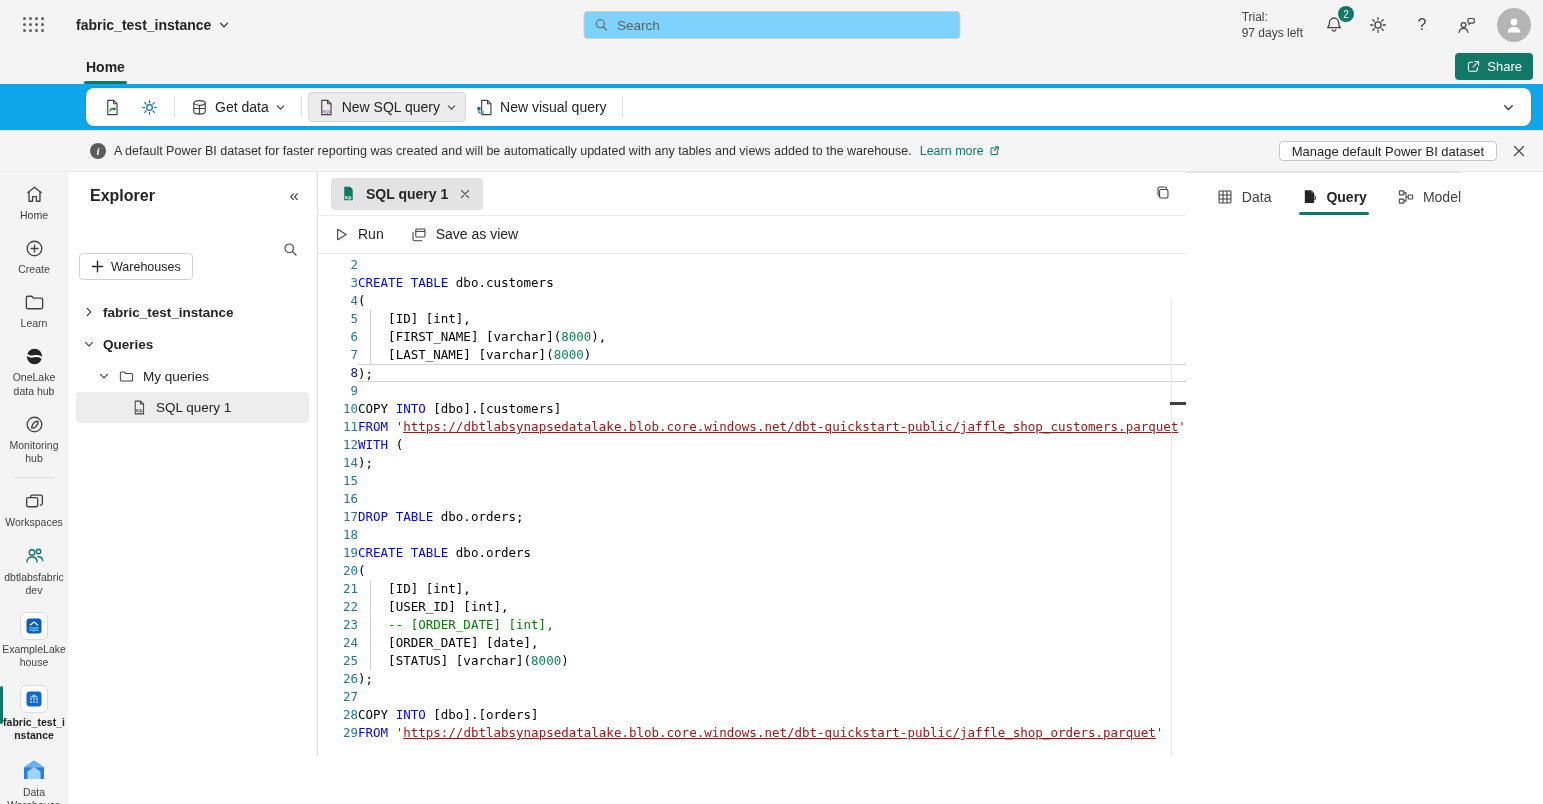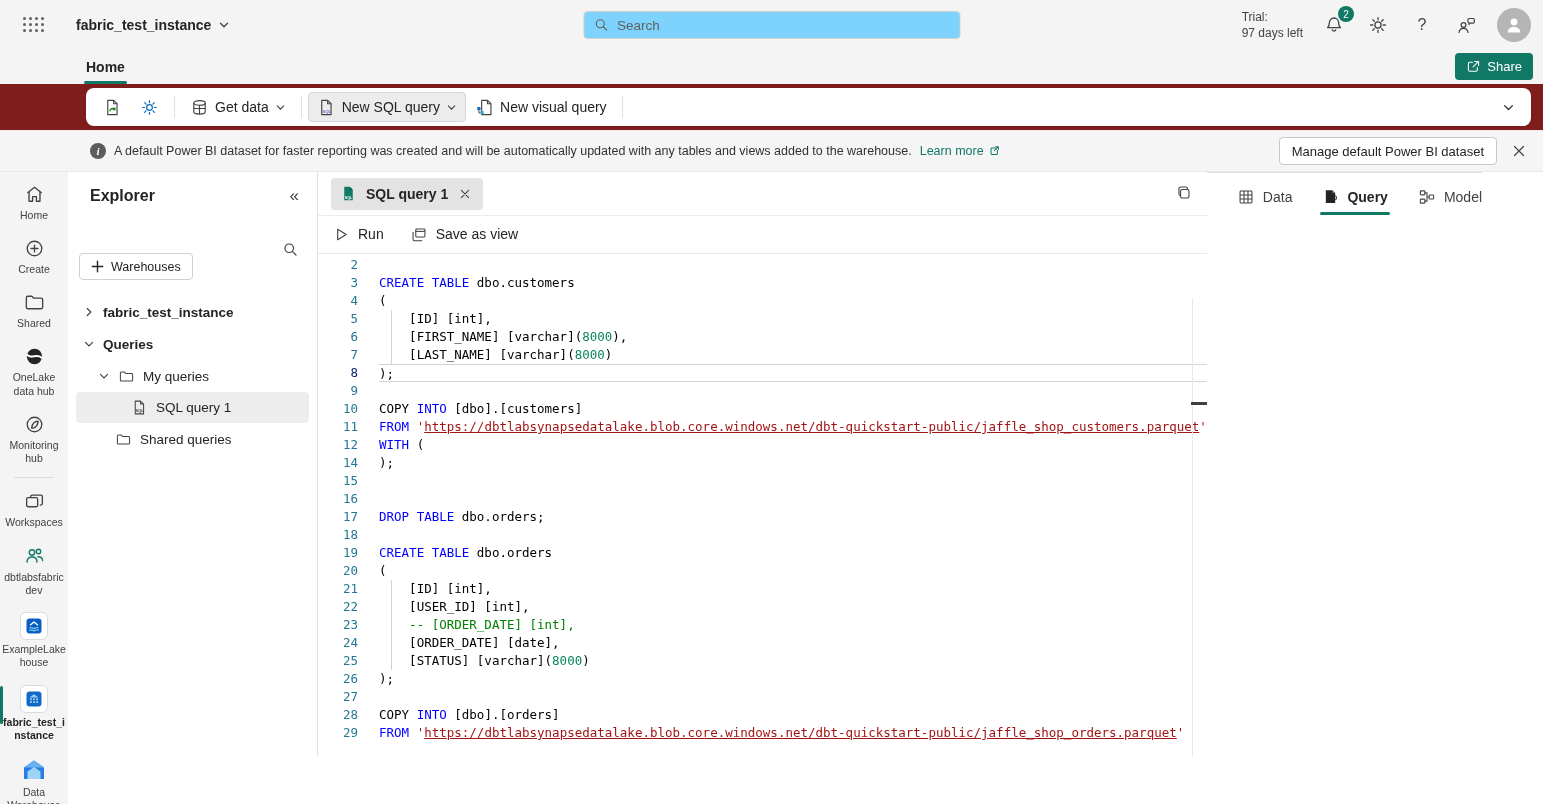--- a/index.html
+++ b/index.html
@@ -22,34 +22,34 @@
   .help-q { font-size:16px; color:#424242; }
   .avatar { width:34px; height:34px; border-radius:50%; background:#b5b5b5; display:flex; align-items:center; justify-content:center; cursor:pointer; }
 
   
   .tabrow { height:34px; background:#f4f4f4; display:flex; align-items:center; padding-left:86px; position:relative; }
   .home-tab { font-weight:600; font-size:14px; position:relative; height:100%; display:flex; align-items:center; cursor:pointer; }
   .home-tab::after { content:""; position:absolute; left:-2px; right:-2px; bottom:0; height:3px; border-radius:2px; background:#117865; }
   .share-btn { position:absolute; right:10px; top:3px; height:27px; background:#117865; color:#fff; border:none; border-radius:4px; font-size:13px; display:flex; align-items:center; gap:6px; padding:0 11px; cursor:pointer; font-family:inherit; }
 
   
-  .toolbar-row { height:46px; background:#7f1d1d; padding:0 12px 0 86px; display:flex; align-items:center; }
+  .toolbar-row { height:46px; background:#0ea5e9; padding:0 12px 0 86px; display:flex; align-items:center; }
   .toolbar { background:#fff; border-radius:8px; height:38px; flex:1; display:flex; align-items:center; padding:0 8px; box-shadow:0 0 2px rgba(0,0,0,.12); }
   .tool-btn { display:flex; align-items:center; gap:6px; height:30px; padding:0 8px; border-radius:4px; border:1px solid transparent; background:transparent; font-size:14px; color:#242424; cursor:pointer; font-family:inherit; }
   .tool-btn.active { background:#ececec; border-color:#d6d6d6; }
   .tb-divider { width:1px; height:22px; background:#e0e0e0; margin:0 6px; }
   .toolbar .spacer { flex:1; }
   .chev-btn { width:30px; height:30px; display:flex; align-items:center; justify-content:center; cursor:pointer; color:#424242; }
 
   
   .banner { height:42px; background:#f5f5f5; border-top:1px solid #ececec; border-bottom:1px solid #e8e8e8; display:flex; align-items:center; padding:0 10px 0 90px; gap:8px; }
   .info-ic { width:16px; height:16px; border-radius:50%; background:#5c5c5c; color:#fff; font-size:11px; font-weight:700; display:flex; align-items:center; justify-content:center; font-family:"Liberation Serif", serif; font-style:italic; flex:none; }
   .banner-text { font-size:12.5px; color:#323232; }
   .learn-more { font-size:12.5px; color:#117865; display:flex; align-items:center; gap:4px; cursor:pointer; white-space:nowrap; }
-  .manage-btn { margin-left:auto; height:28px; background:#fff; border:1px solid #c7c7c7; border-radius:4px; font-size:13px; padding:0 12px; cursor:pointer; font-family:inherit; color:#242424; white-space:nowrap; }
+  .manage-btn { margin-left:auto; height:20px; background:#fff; border:1px solid #c7c7c7; border-radius:4px; font-size:13px; padding:0 12px; cursor:pointer; font-family:inherit; color:#242424; white-space:nowrap; }
   .banner-close { width:28px; height:28px; display:flex; align-items:center; justify-content:center; cursor:pointer; color:#424242; flex:none; }
 
   
   .bodywrap { display:flex; height:632px; }
   .rail { width:68px; background:#f4f4f4; display:flex; flex-direction:column; align-items:center; padding-top:8px; gap:9px; }
   .rail-item { width:100%; display:flex; flex-direction:column; align-items:center; gap:3px; padding:3px 2px; cursor:pointer; position:relative; color:#424242; }
   .rail-item .lbl { font-size:10.5px; text-align:center; line-height:1.25; word-break:break-word; overflow-wrap:anywhere; max-width:64px; }
   .rail-item.selected::before { content:""; position:absolute; left:0; top:4px; height:38px; width:3px; border-radius:2px; background:#117865; }
   .rail-item.selected .lbl { font-weight:700; color:#242424; }
   .rail-divider { width:40px; height:1px; background:#dcdcdc; flex:none; }
@@ -81,21 +81,21 @@
   .tabstrip { height:44px; display:flex; align-items:center; padding-left:13px; border-bottom:1px solid #ececec; position:relative; }
   .query-tab { height:32px; background:#e3e3e3; border-radius:4px; display:flex; align-items:center; gap:9px; padding:0 10px 0 9px; font-size:14px; font-weight:600; cursor:pointer; }
   .tab-close { display:flex; color:#424242; cursor:pointer; padding:2px; }
   .pane-copy { position:absolute; right:14px; top:12px; color:#424242; cursor:pointer; }
   .runbar { height:38px; display:flex; align-items:center; gap:26px; padding-left:15px; border-bottom:1px solid #e8e8e8; font-size:14px; }
   .runbar .rb-btn { display:flex; gap:8px; cursor:pointer; color:#242424; }
 
   .editor { position:relative; flex:1; overflow:hidden; font-family:"DejaVu Sans Mono", monospace; font-size:12.5px; line-height:18px; padding-top:2px; }
   .code-line { display:flex; height:18px; }
   .ln { width:40px; flex:none; text-align:right; color:#237893; user-select:none; }
-  .lt { margin-left:21px; white-space:pre; flex:1; position:relative; color:#000; }
+  .lt { white-space:pre; flex:1; position:relative; color:#000; }
   .code-line.current .ln { color:#0b216f; }
   .code-line.current .lt { border-top:1px solid #d4d4d4; border-bottom:1px solid #d4d4d4; }
   .guide { position:absolute; left:12px; top:0; bottom:0; border-left:1px solid #d3d3d3; }
   .tok-k { color:#0000ff; }
   .tok-n2 { color:#098658; }
   .tok-s { color:#a31515; }
   .tok-u { color:#a31515; text-decoration:underline; }
   .tok-c { color:#008000; }
   .tok-p { color:#000; }
   .vscroll-line { position:absolute; right:14px; top:44px; bottom:0; width:1px; background:#e8e8e8; }
@@ -311,21 +311,21 @@
           </svg>
         </span>
       <span class="lbl">Create</span>
     </div>
     <div class="rail-item">
       <span>
           <svg width="23" height="23" viewBox="0 0 24 24" fill="none" stroke="#424242" stroke-width="1.4" stroke-linejoin="round">
             <path d="M3.5 7 a1.5 1.5 0 0 1 1.5-1.5 h4.2 l2 2 h7.8 A1.5 1.5 0 0 1 20.5 9 v8 a1.5 1.5 0 0 1 -1.5 1.5 h-14 A1.5 1.5 0 0 1 3.5 17 Z"></path>
           </svg>
         </span>
-      <span class="lbl">Shared</span>
+      <span class="lbl">Learn</span>
     </div>
     <div class="rail-item">
       <span>
           <svg width="23" height="23" viewBox="0 0 24 24">
             <circle cx="12" cy="12" r="8" fill="#242424"></circle>
             <path d="M4.6 10.6 C8.5 15 14.5 8.5 19.4 13.2" fill="none" stroke="#fff" stroke-width="2.2" stroke-linecap="round"></path>
           </svg>
         </span>
       <span class="lbl">OneLake data hub</span>
     </div>
@@ -456,28 +456,20 @@
           <div class="tree-row tr-sql">
             <span>
                 <svg width="17" height="17" viewBox="0 0 20 20">
                   <path d="M5 2.5 h6.2 L14.8 6 V17.5 H5 Z" fill="none" stroke="#424242" stroke-width="1.2" stroke-linejoin="round"></path>
                   <path d="M11.2 2.5 V6 h3.6" fill="none" stroke="#424242" stroke-width="1.2"></path>
                   <text x="5.4" y="15.8" font-size="4.6" font-weight="700" fill="#424242" font-family="Liberation Sans, sans-serif">SQL</text>
                 </svg>
               </span>
             <span>SQL query 1</span>
           </div>
-          <div class="tree-row tr-shared">
-            <span>
-                <svg width="17" height="17" viewBox="0 0 20 20" fill="none" stroke="#424242" stroke-width="1.2" stroke-linejoin="round">
-                  <path d="M2.8 6 a1.2 1.2 0 0 1 1.2-1.2 h3.6 l1.7 1.7 h6.7 A1.2 1.2 0 0 1 17.2 7.7 v6.5 a1.2 1.2 0 0 1 -1.2 1.2 h-12 A1.2 1.2 0 0 1 2.8 14.2 Z"></path>
-                </svg>
-              </span>
-            <span>Shared queries</span>
-          </div>
         </div>
       </div>
 
       <div class="querypane">
         <div class="tabstrip">
           <div class="query-tab">
             <span>
                 <svg width="17" height="17" viewBox="0 0 20 20">
                   <path d="M5 2 h6.4 L15 5.6 V18 H5 Z" fill="#117865"></path>
                   <path d="M11.4 2 V5.6 H15" fill="#0b5c4c"></path>

